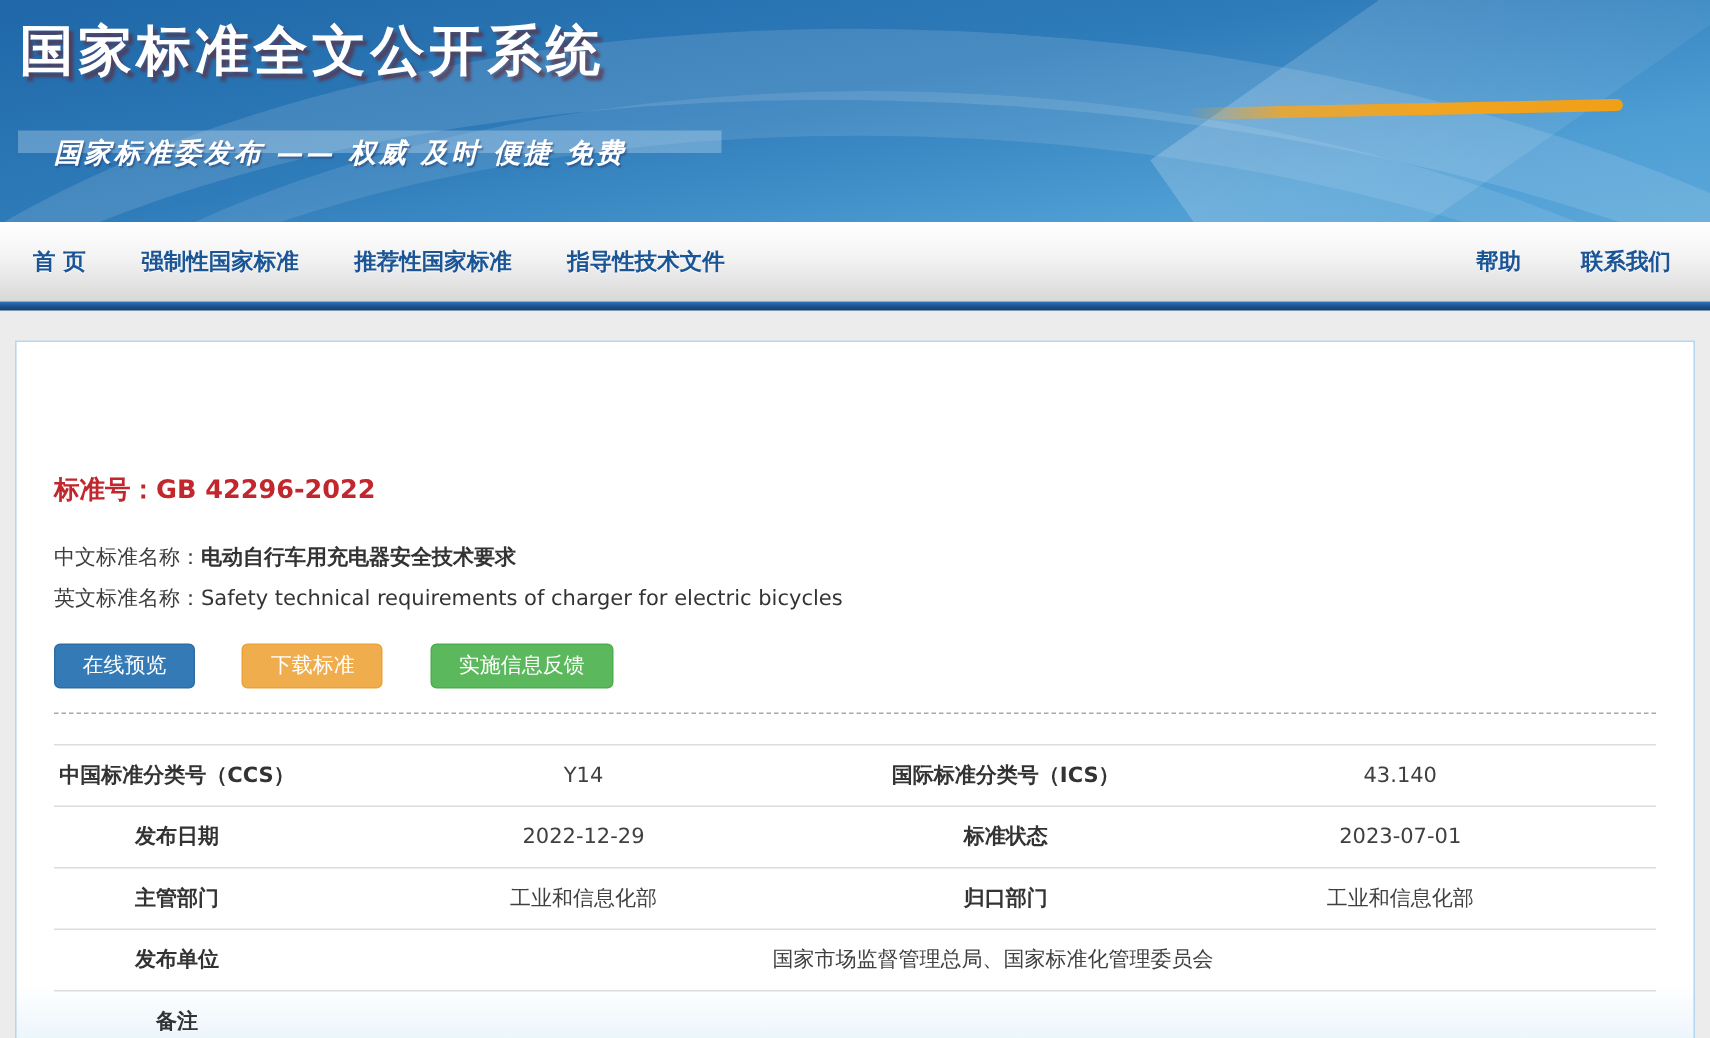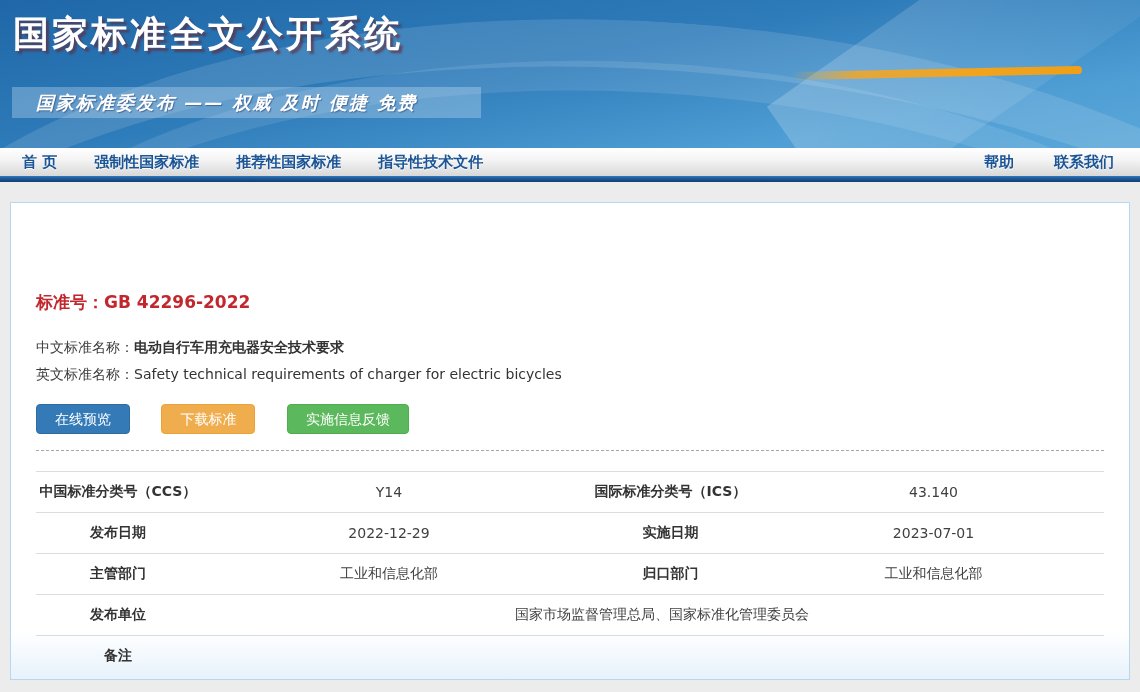--- a/index.html
+++ b/index.html
@@ -37,21 +37,21 @@
   .site-title {
     position: absolute; left: 13px; top: 10px;
     font-size: 36px; font-weight: bold; color: #ffffff;
     letter-spacing: 3px;
     text-shadow: 3px 3px 2px rgba(105, 35, 45, 0.60);
     white-space: nowrap;
     text-align: center;
   }
   .pub-banner {
     position: absolute; left: 12px; top: 87px;
-    width: 469px; height: 31px; line-height: 31px;
+    width: 469px; height: 15px; line-height: 31px;
     background: rgba(210, 232, 248, 0.32);
     color: #ffffff;
     font-family: "DejaVu Serif", "Liberation Serif", serif;
     font-weight: bold; font-style: italic; font-size: 18px;
     letter-spacing: 2px;
     padding-left: 24px;
     text-shadow: 1px 1px 1px rgba(40, 60, 110, 0.55);
     white-space: nowrap;
   }
   .platform-text {
@@ -66,21 +66,21 @@
   .platform-underline {
     position: absolute; right: 58px; top: 69px;
     width: 290px; height: 8px;
     background: linear-gradient(90deg, rgba(245,166,35,0) 0%, rgba(245,166,35,0.85) 22%, #f2a41f 60%, #ef9f18 100%);
     border-radius: 5px;
     transform: rotate(-1.2deg);
   }
 
   
   .topnav {
-    height: 28px;
+    height: 53px;
     background: linear-gradient(180deg, #ffffff 0%, #f3f3f3 45%, #d8d8d8 100%);
     display: flex; align-items: center;
     font-size: 15px; font-weight: bold;
   }
   .nav-left { display: flex; padding-left: 22px; }
   .nav-right { margin-left: auto; display: flex; padding-right: 26px; }
   .nav-item {
     color: #1b5596; text-decoration: none; cursor: pointer;
     white-space: nowrap;
     text-shadow: 0 1px 0 rgba(255,255,255,0.8);
@@ -203,21 +203,21 @@
   <div class="detail-table">
     <div class="drow">
       <div class="dlabel">中国标准分类号（CCS）</div>
       <div class="dvalue">Y14</div>
       <div class="dlabel">国际标准分类号（ICS）</div>
       <div class="dvalue">43.140</div>
     </div>
     <div class="drow">
       <div class="dlabel">发布日期</div>
       <div class="dvalue">2022-12-29</div>
-      <div class="dlabel">实施日期</div>
+      <div class="dlabel">标准状态</div>
       <div class="dvalue">2023-07-01</div>
     </div>
     <div class="drow">
       <div class="dlabel">主管部门</div>
       <div class="dvalue">工业和信息化部</div>
       <div class="dlabel">归口部门</div>
       <div class="dvalue">工业和信息化部</div>
     </div>
     <div class="drow full">
       <div class="dlabel">发布单位</div>

